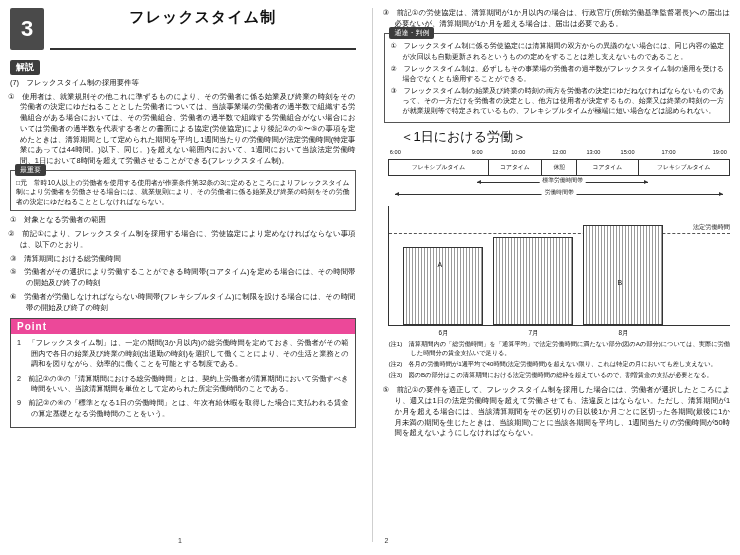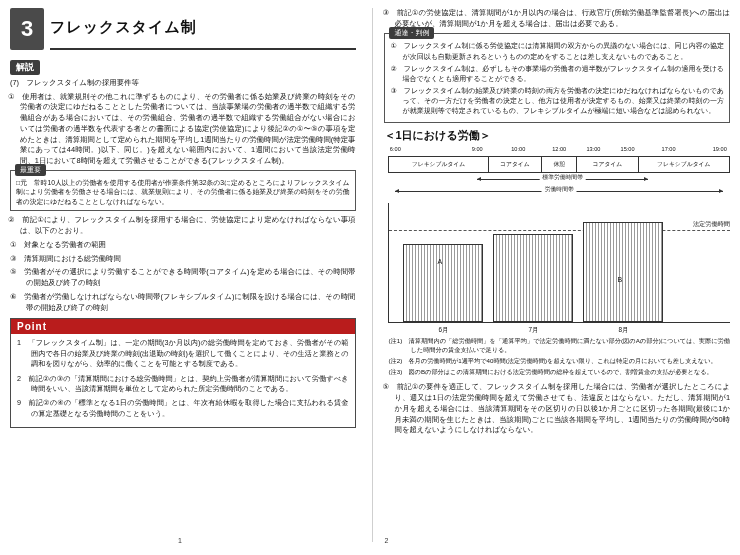--- a/index.html
+++ b/index.html
@@ -5,47 +5,47 @@
   html,body{margin:0;padding:0;background:#ffffff;}
   body{width:740px;height:555px;overflow:hidden;font-family:"Liberation Sans","DejaVu Sans",sans-serif;color:#111;}
   .page{position:relative;width:740px;height:555px;box-sizing:border-box;padding:8px 10px 6px 10px;}
   .cols{display:flex;gap:10px;height:534px;}
   .col{width:355px;position:relative;}
   .col.left{padding-right:4px;}
   .divider{width:1px;background:#cfcfcf;margin:0 2px;}
   
   .chapter-head{display:flex;align-items:stretch;gap:6px;margin-bottom:6px;}
   .chap-num{width:34px;height:42px;background:#4a4a4a;color:#fff;display:flex;align-items:center;justify-content:center;font-size:22px;font-weight:bold;border-radius:2px;}
-  .chap-title-wrap{flex:1;border-bottom:2px solid #333;padding-bottom:2px;display:flex;flex-direction:column;justify-content:center;}
+  .chap-title-wrap{flex:1;border-bottom:2px solid #333;padding-bottom:2px;display:flex;flex-direction:row;justify-content:center;}
   .chap-title{font-size:15px;font-weight:bold;letter-spacing:1px;}
   .chap-sub{font-size:8px;margin-top:2px;}
   .freq{width:84px;text-align:center;}
   .freq-label{font-size:8px;border-bottom:1px solid #333;padding-bottom:1px;margin-bottom:1px;}
   .stars{font-size:11px;letter-spacing:1px;}
   
   .tag{display:inline-block;background:#3c3c3c;color:#fff;font-size:9px;font-weight:bold;padding:1px 6px;border-radius:2px;margin:4px 0 3px 0;}
   .para{font-size:7.4px;line-height:1.45;text-align:justify;margin:0 0 3px 0;}
   .para.ind{padding-left:10px;}
   .para.ind2{padding-left:16px;}
   .hang{padding-left:12px;text-indent:-12px;}
   .hang2{padding-left:16px;text-indent:-16px;}
   
   .notebox{border:1px solid #555;padding:4px 5px 4px 5px;margin:3px 0 4px 0;position:relative;}
   .notebox .bt{position:absolute;top:-7px;left:4px;background:#3c3c3c;color:#fff;font-size:7px;padding:1px 5px;border-radius:2px;}
   .notebox p{font-size:6.8px;line-height:1.4;margin:3px 0 0 0;text-align:justify;}
   
   .point{border:1px solid #4a4a4a;margin-top:5px;}
-  .point-head{background:#b91c1c;color:#fff;font-size:10px;font-weight:bold;padding:2px 6px;letter-spacing:1px;}
+  .point-head{background:#ec4899;color:#fff;font-size:10px;font-weight:bold;padding:2px 6px;letter-spacing:1px;}
   .point-body{padding:4px 6px;}
   .point-body p{font-size:7.2px;line-height:1.45;margin:0 0 4px 0;text-align:justify;padding-left:14px;text-indent:-14px;}
   
   .tsubox{border:1px solid #555;margin:4px 0 5px 0;padding:5px 5px 4px 5px;position:relative;}
   .tsubox .bt{position:absolute;top:-7px;left:4px;background:#3c3c3c;color:#fff;font-size:7px;padding:1px 5px;border-radius:2px;}
   .tsubox p{font-size:7px;line-height:1.45;margin:2px 0 2px 0;text-align:justify;padding-left:12px;text-indent:-12px;}
-  .fig-cap{font-size:11px;margin:4px 0 3px 0;font-weight:bold;}
+  .fig-cap{font-size:13px;margin:4px 0 3px 16px;font-weight:normal;}
   
   .tl-wrap{margin:0 0 6px 4px;}
   .tl-scale{position:relative;height:10px;font-size:5.6px;}
   .tl-scale span{position:absolute;top:0;transform:translateX(-50%);}
   .tl-bar{display:flex;height:15px;border:1px solid #333;font-size:5.8px;}
   .tl-bar div{display:flex;align-items:center;justify-content:center;border-right:1px solid #333;box-sizing:border-box;}
   .tl-bar div:last-child{border-right:none;}
   .arrowline{position:relative;height:12px;}
   .arrowline .lbl{position:absolute;top:0;left:50%;transform:translateX(-50%);font-size:5.8px;background:#fff;padding:0 3px;}
   .arrowline .ln{position:absolute;top:6px;left:0;right:0;height:1px;background:#333;}
@@ -84,23 +84,23 @@
       <div class="tag">解説</div>
 
       <div class="para">(7)　フレックスタイム制の採用要件等</div>
       <div class="para ind hang">①　使用者は、就業規則その他これに準ずるものにより、その労働者に係る始業及び終業の時刻をその労働者の決定にゆだねることとした労働者については、当該事業場の労働者の過半数で組織する労働組合がある場合においては、その労働組合、労働者の過半数で組織する労働組合がない場合においては労働者の過半数を代表する者との書面による協定(労使協定)により後記②の①〜⑤の事項を定めたときは、清算期間として定められた期間を平均し1週間当たりの労働時間が法定労働時間(特定事業にあっては44時間。)以下、同じ。)を超えない範囲内において、1週間において当該法定労働時間、1日において8時間を超えて労働させることができる(フレックスタイム制)。</div>
 
       <div class="notebox">
         <span class="bt">最重要</span>
         <p>□元　常時10人以上の労働者を使用する使用者が作業条件第32条の3に定めるところによりフレックスタイム制により労働者を労働させる場合には、就業規則により、その労働者に係る始業及び終業の時刻をその労働者の決定にゆだねることとしなければならない。</p>
       </div>
 
+      <div class="para ind2 hang2">①　対象となる労働者の範囲</div>
+
       <div class="para ind hang">②　前記①により、フレックスタイム制を採用する場合に、労使協定により定めなければならない事項は、以下のとおり。</div>
-
-      <div class="para ind2 hang2">①　対象となる労働者の範囲</div>
       <div class="para ind2 hang2">③　清算期間における総労働時間</div>
       <div class="para ind2 hang2">⑤　労働者がその選択により労働することができる時間帯(コアタイム)を定める場合には、その時間帯の開始及び終了の時刻</div>
       <div class="para ind2 hang2">⑥　労働者が労働しなければならない時間帯(フレキシブルタイム)に制限を設ける場合には、その時間帯の開始及び終了の時刻</div>
 
       <div class="point">
         <div class="point-head">Point</div>
         <div class="point-body">
           <p>1　「フレックスタイム制」は、一定の期間(3か月以内)の総労働時間を定めておき、労働者がその範囲内で各日の始業及び終業の時刻(出退勤の時刻)を選択して働くことにより、その生活と業務との調和を図りながら、効率的に働くことを可能とする制度である。</p>
           <p>2　前記②の③の「清算期間における総労働時間」とは、契約上労働者が清算期間において労働すべき時間をいい、当該清算期間を単位として定められた所定労働時間のことである。</p>
           <p>9　前記②の④の「標準となる1日の労働時間」とは、年次有給休暇を取得した場合に支払われる賃金の算定基礎となる労働時間のことをいう。</p>

